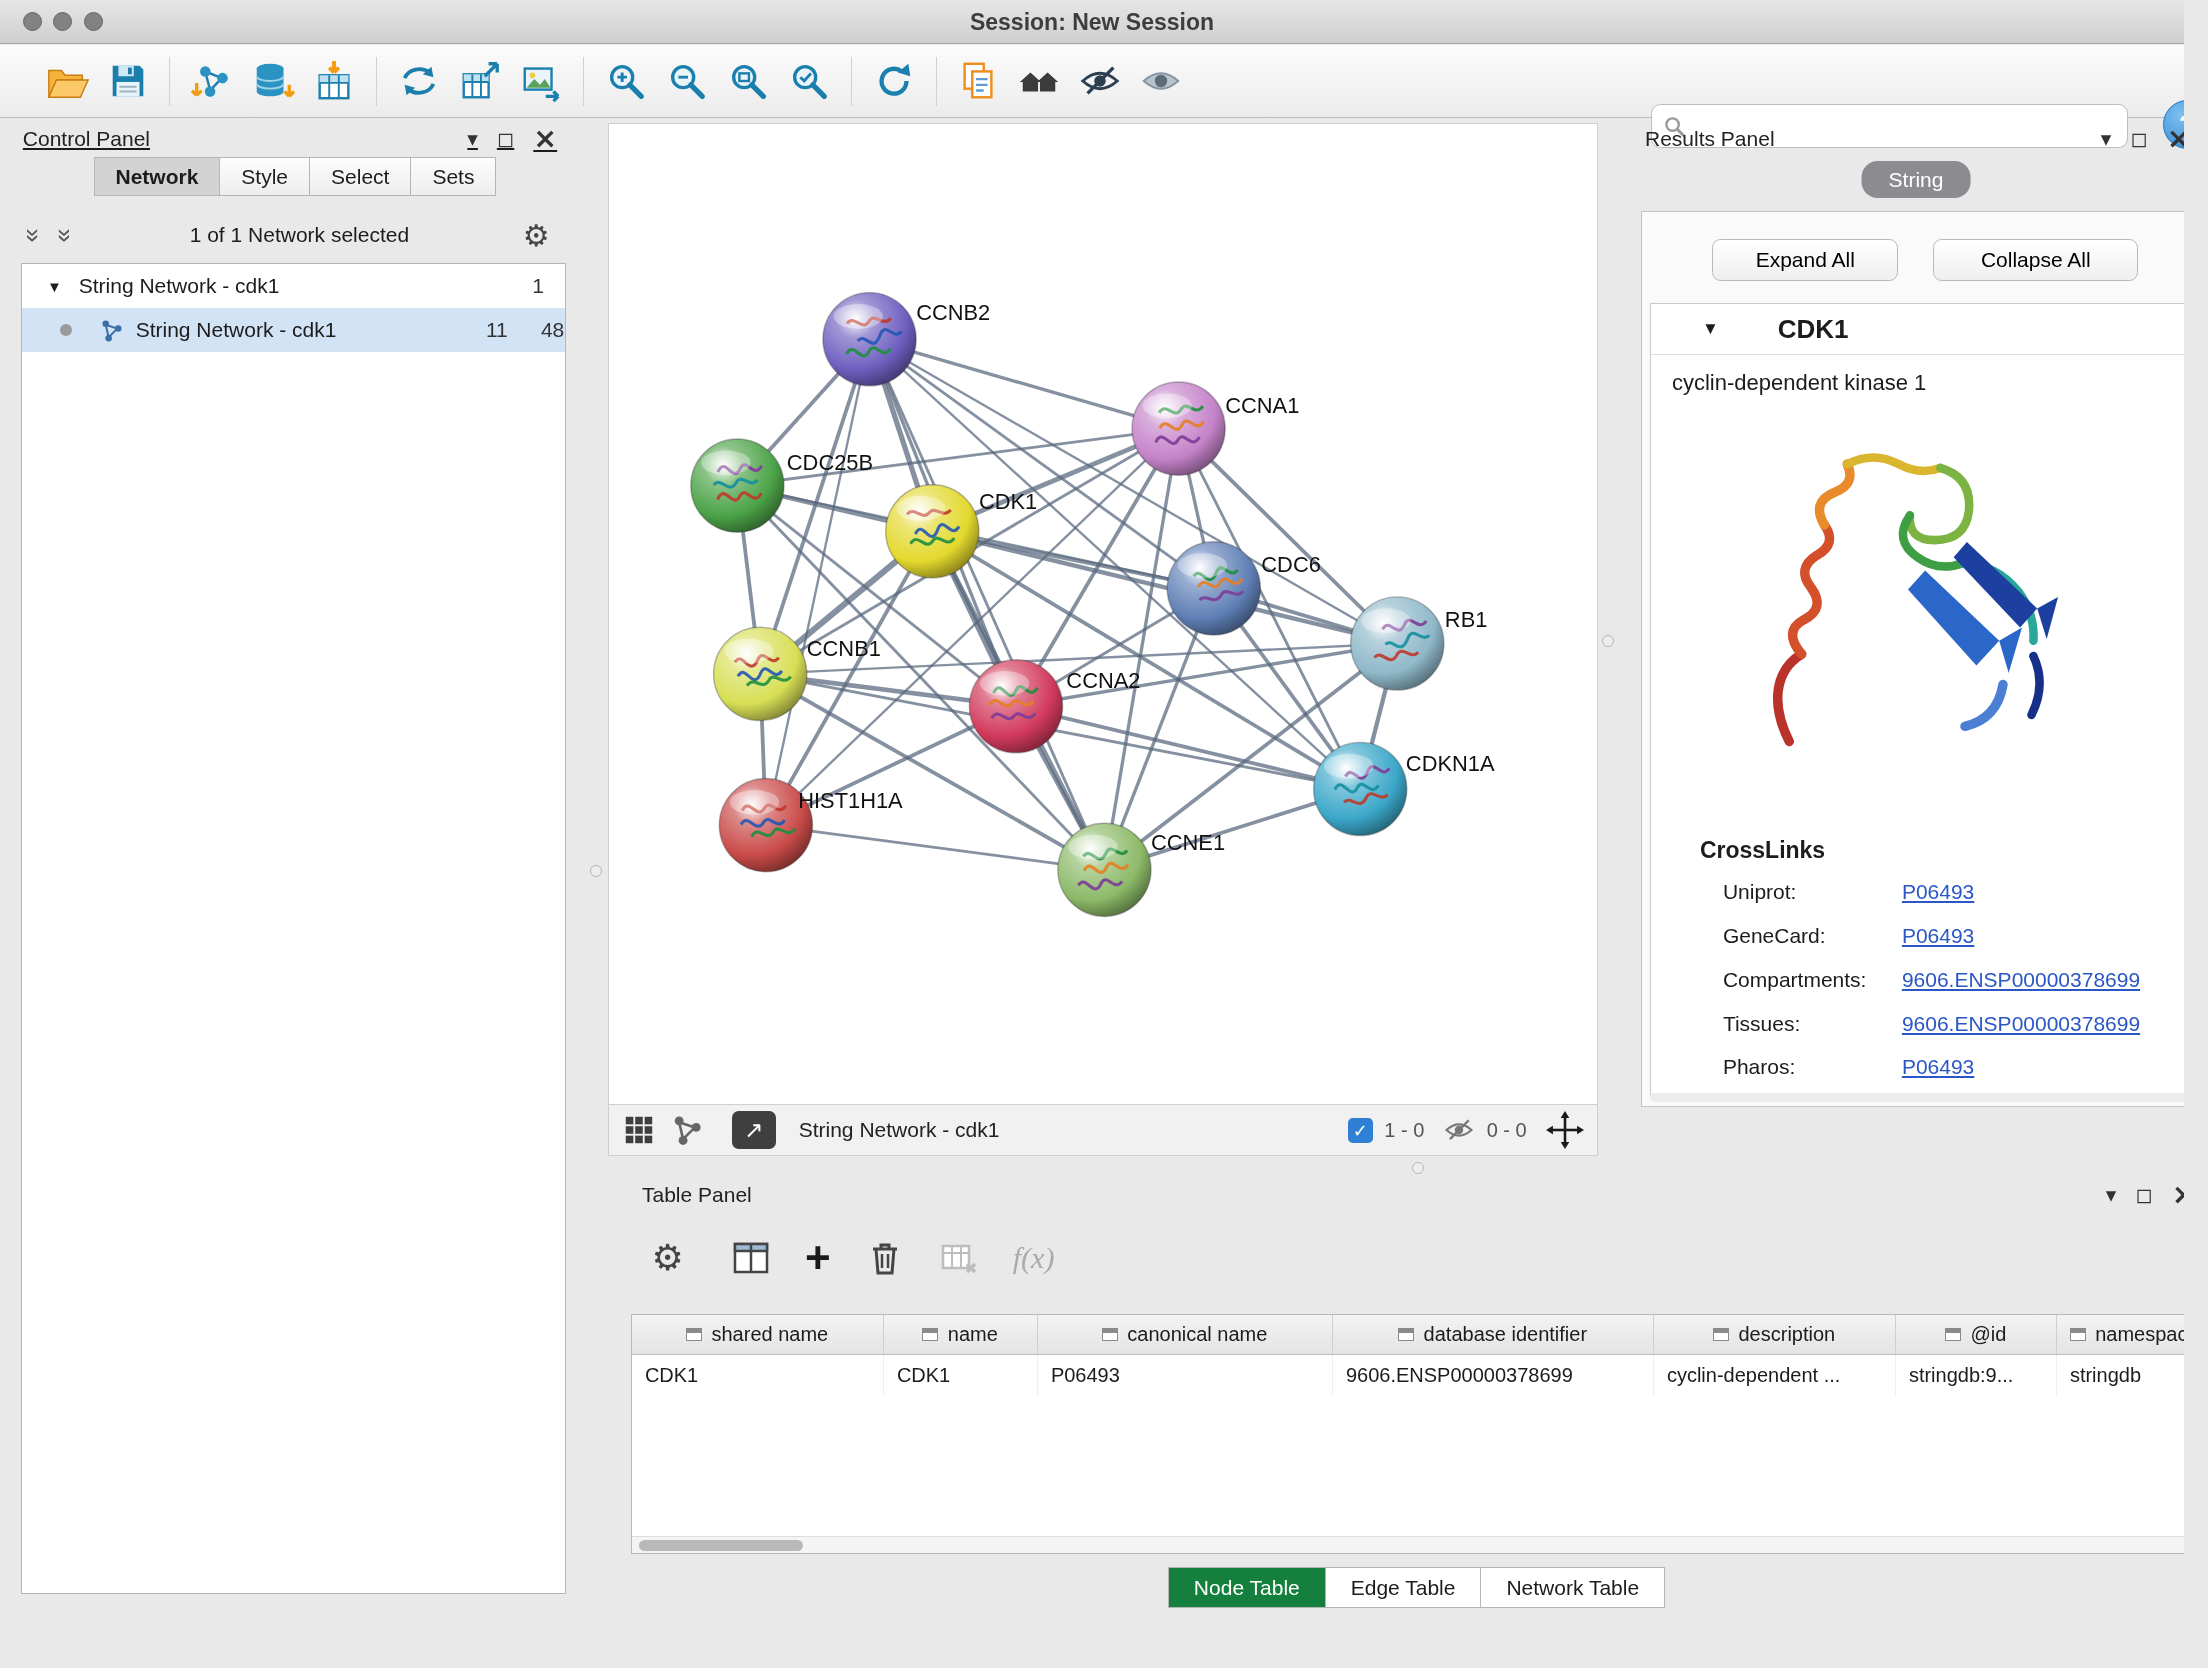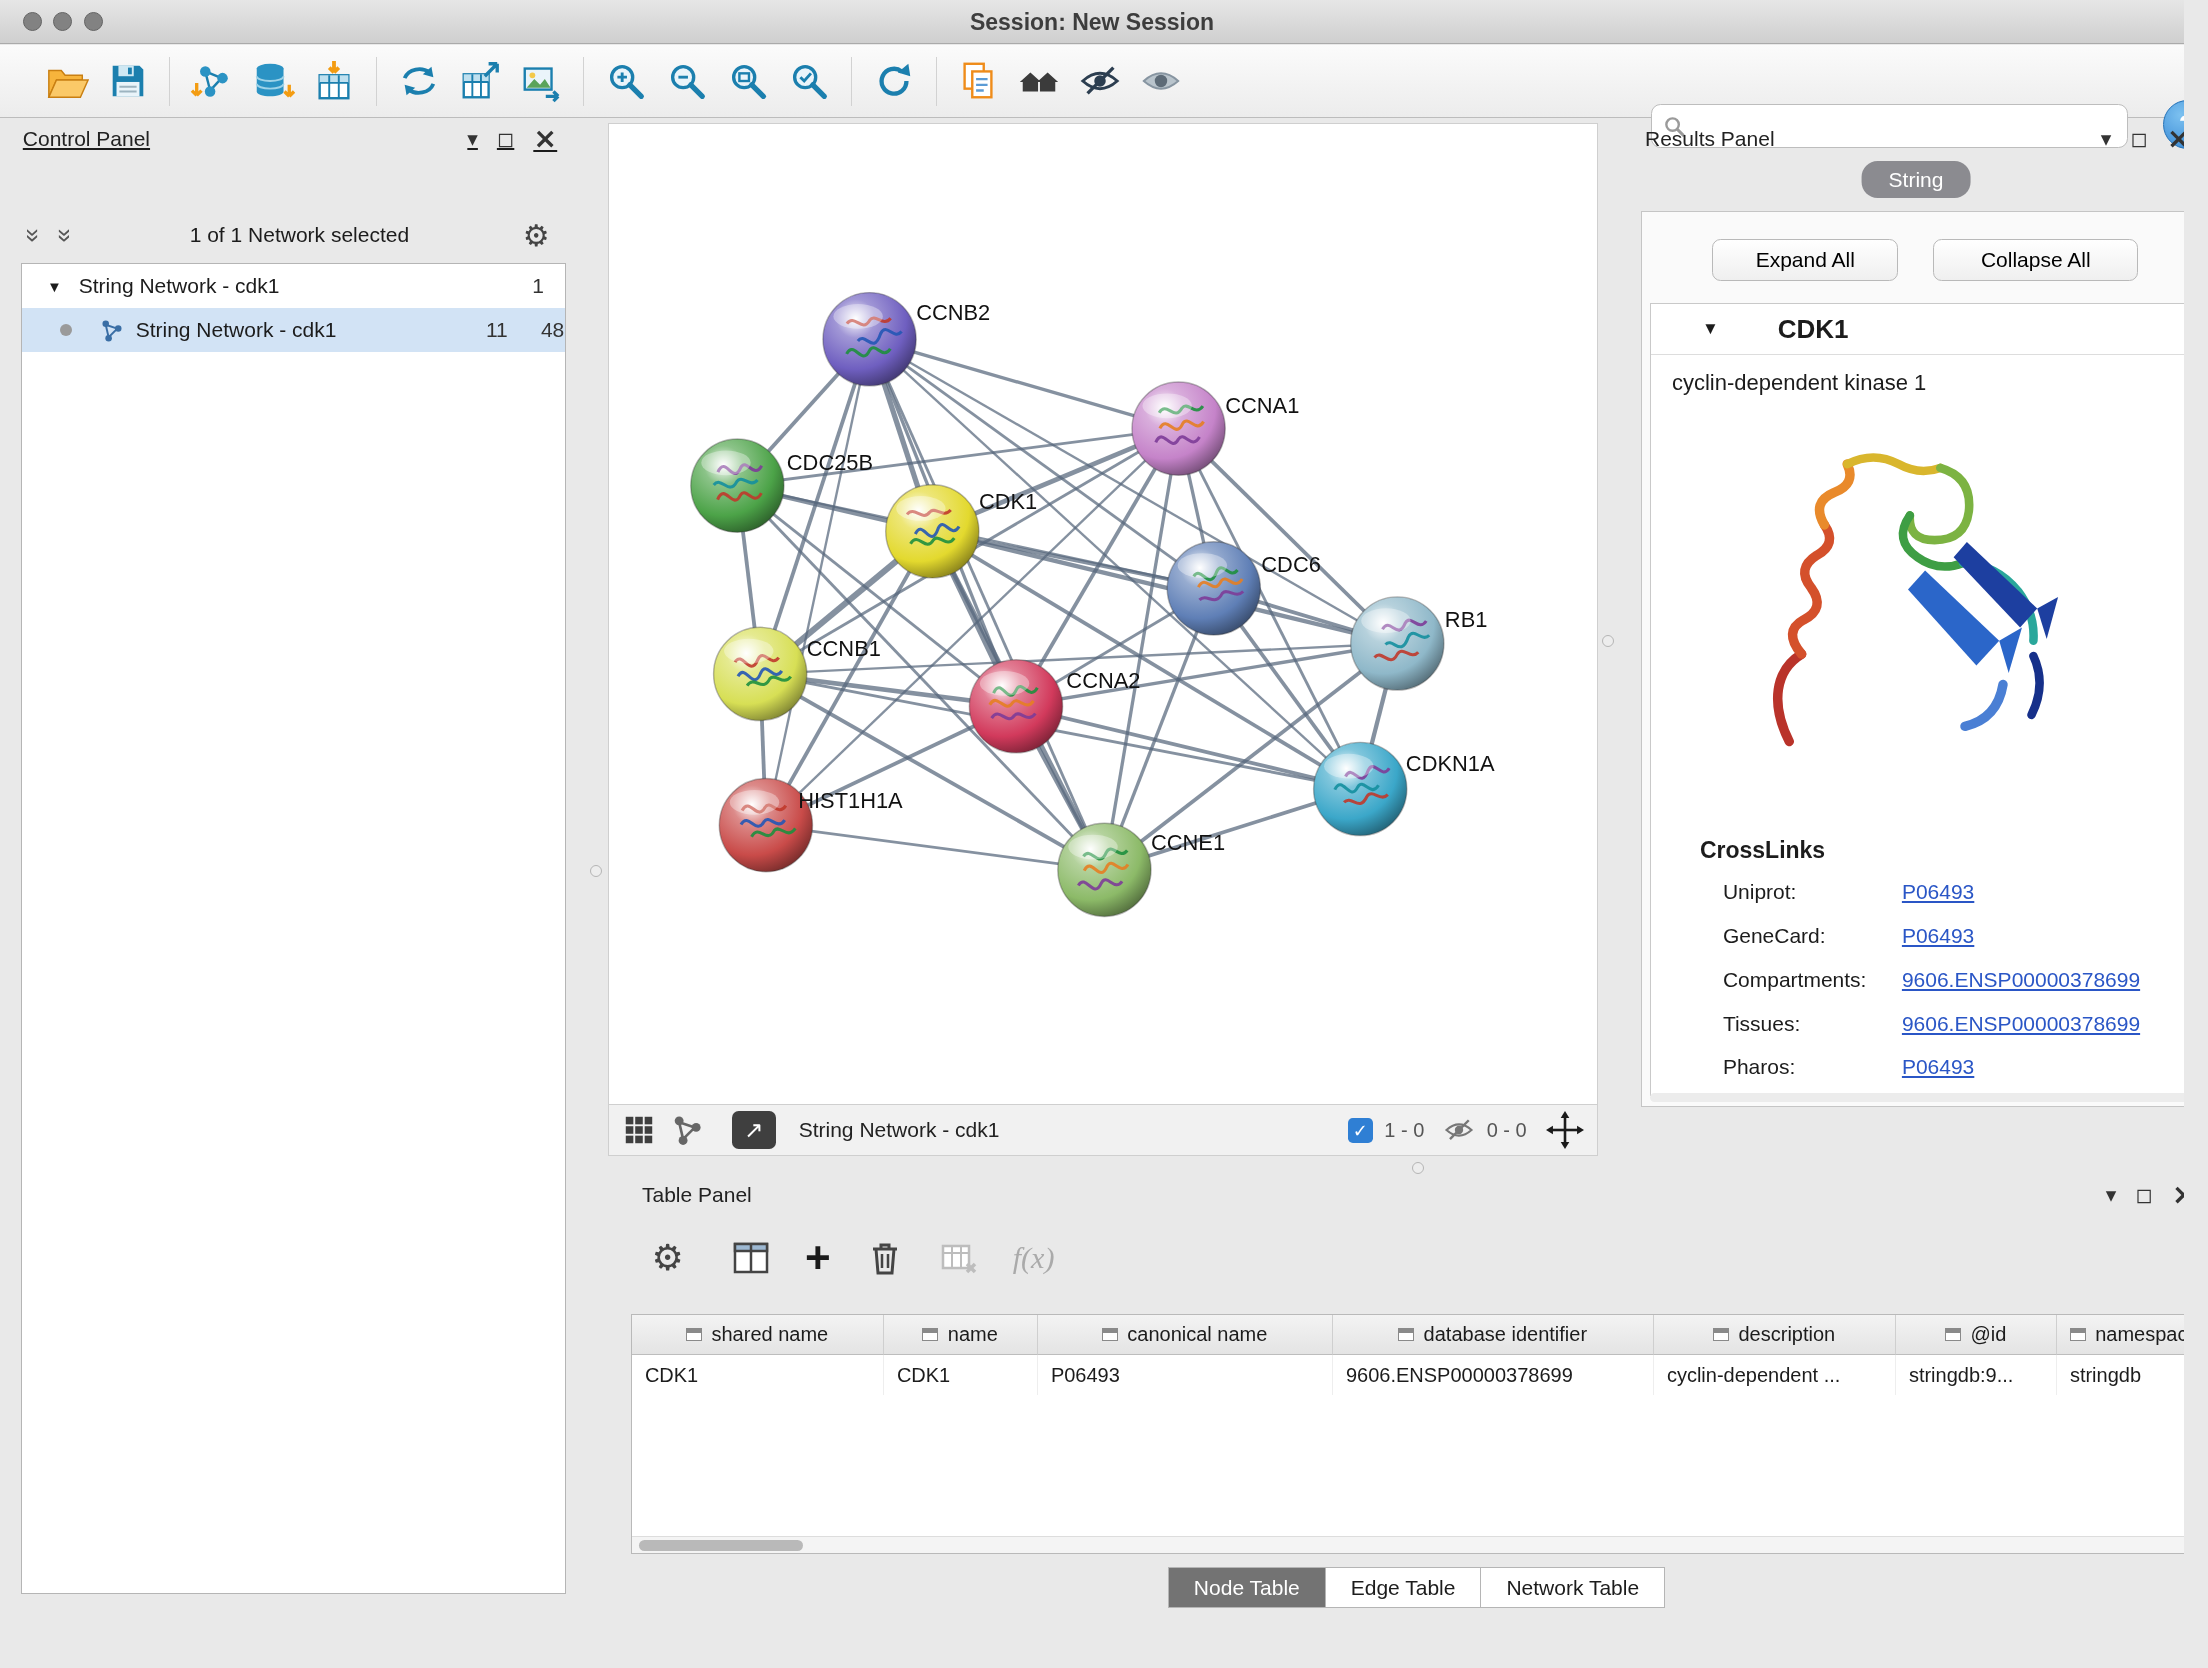--- a/index.html
+++ b/index.html
@@ -77,21 +77,21 @@
   .ttools{position:absolute;left:28.5px;top:48px;display:flex;align-items:center;gap:34px;height:61px;}
   .tbox{position:absolute;left:7.6px;top:135px;width:1572px;height:240px;background:#fff;border:1px solid #b9b9b9;overflow:hidden;}
   .tgrid{display:grid;grid-template-columns:252px 154px 295px 321px 242px 161px 1fr;}
   .th{background:linear-gradient(#f3f3f3,#e4e4e4);border-right:1px solid #cfcfcf;border-bottom:1px solid #bdbdbd;height:40px;display:flex;align-items:center;justify-content:center;font-size:20px;gap:9.5px;}
   .thicon{width:16px;height:13.3px;border:1.4px solid #8a8a8a;background:linear-gradient(#8a8a8a 0 3.8px,#fff 3.8px);flex:none;}
   .td{height:40px;display:flex;align-items:center;padding-left:13.3px;font-size:20px;border-right:1px solid #eee;}
   .hscroll{position:absolute;left:0;bottom:0;width:100%;height:17px;background:#f4f4f4;border-top:1px solid #ddd;}
   .hthumb{position:absolute;left:7.6px;top:2.9px;width:164px;height:11.4px;background:#b9b9b9;border-radius:5.7px;cursor:pointer;}
   .ttabs{position:absolute;left:0;top:388px;width:100%;display:flex;justify-content:center;}
   .ttab{padding:7.6px 25px;font-size:21px;border:1px solid #b5b5b5;background:#fff;margin-right:-1px;cursor:pointer;}
-  .ttab.sel{background:#737373;color:#fff;}
+  .ttab.sel{background:#15803d;color:#fff;}
 
   
   .statusbar{position:absolute;left:0;top:1623px;width:100%;height:46px;background:#e4e4e4;border-top:1px solid #c3c3c3;}
   .sb-btn{position:absolute;top:4.8px;height:36px;border:1px solid #c6c6c6;border-radius:7.6px;background:#fff;display:flex;align-items:center;justify-content:center;cursor:pointer;}
   .memdot{width:16px;height:16px;border-radius:50%;background:#27c93f;margin-right:9.5px;}
   .mem-label{font-size:20px;}
 
   .split-dot{position:absolute;width:12.4px;height:12.4px;border-radius:50%;background:#ededed;border:1px solid #b5b5b5;}
 </style>
 </head>
@@ -255,20 +255,26 @@
   </div>
 
   <div class="cpanel">
     <div class="phead">
       <span style="padding-left:13.3px">Control Panel</span>
       <span class="ph-icons">
         <span class="ph-ic">▾</span>
         <span class="ph-ic">◻</span>
         <span class="ph-ic x">×</span>
       </span>
+    </div>
+    <div class="ctabs">
+      <div class="ctab sel">Network</div>
+      <div class="ctab">Style</div>
+      <div class="ctab">Select</div>
+      <div class="ctab">Sets</div>
     </div>
     <div class="cstatus">
       <span class="chev">»</span>
       <span class="chev up">«</span>
       <span class="cstatus-text">1 of 1 Network selected</span>
       <span class="gear-glyph">⚙</span>
     </div>
     <div class="ctree">
       <div class="trow">
         <span class="tri">▼</span>

